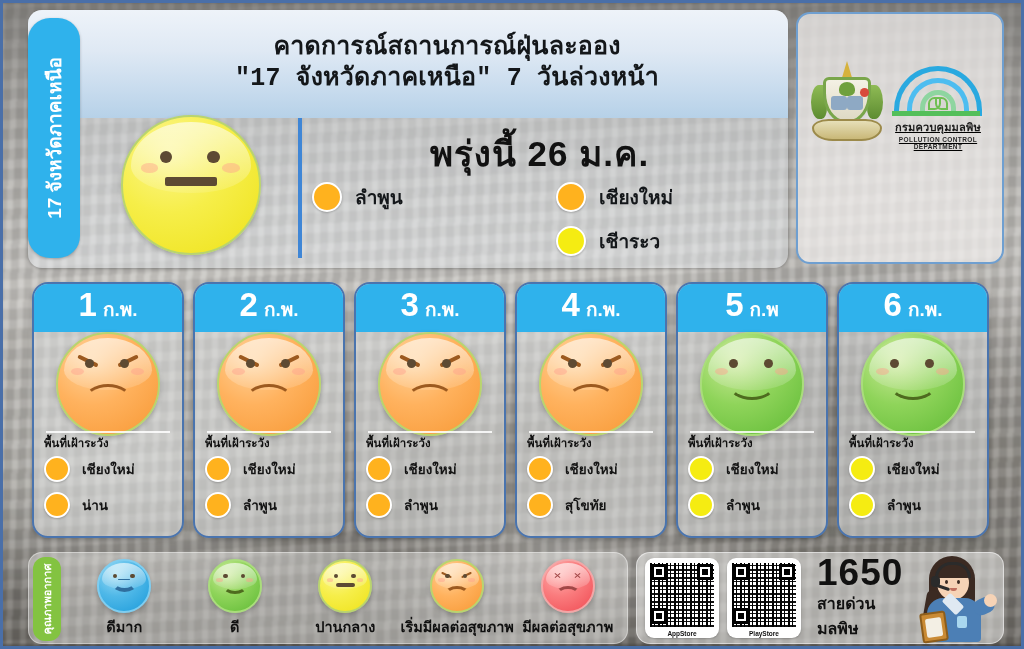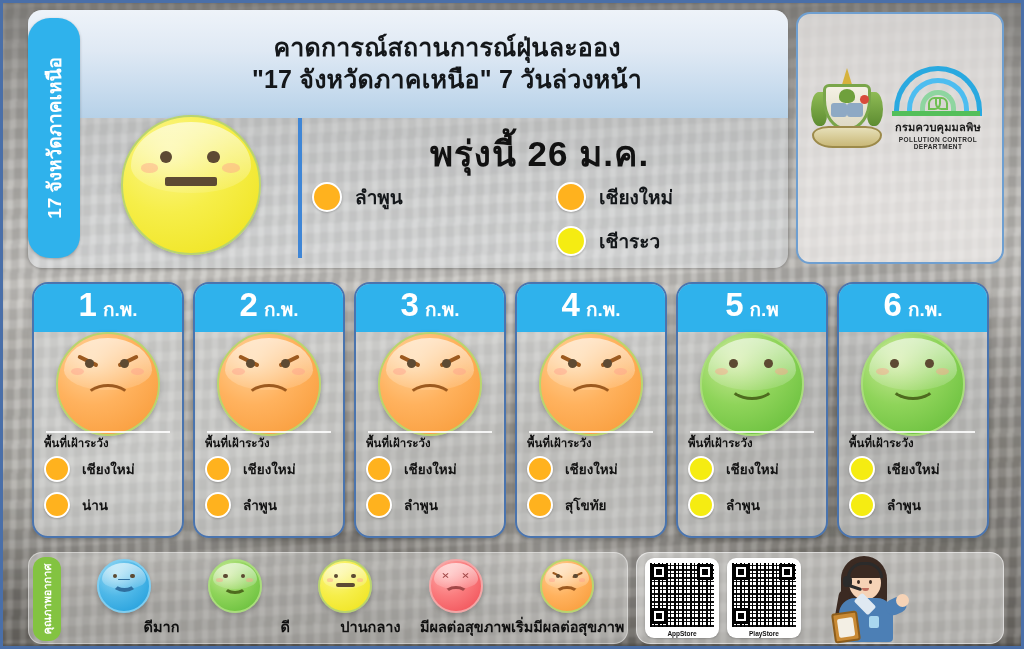--- a/index.html
+++ b/index.html
@@ -119,20 +119,21 @@
   .f-orange { background: radial-gradient(circle at 34% 26%, #ffd39c 0%, #ffb25e 45%, #f79834 100%); border:2px solid #b9d46e; }
   .f-red    { background: radial-gradient(circle at 34% 26%, #ffb0ae 0%, #fa7b7d 45%, #ef4a52 100%); border:2px solid #f3a6a6; }
 
   
   .header-panel {
     position:absolute; left:28px; top:10px; width:760px; height:258px;
     border-radius:14px; overflow:hidden;
     background: rgba(236,240,246,.42);
     box-shadow: 0 1px 3px rgba(0,0,0,.25);
     z-index: 10;
+    font-family: Liberation Mono, monospace;
   }
   .header-title-band {
     position:absolute; left:0; right:0; top:0; height:108px;
     background: linear-gradient(180deg, #eef3f9 0%, #dfe9f4 38%, #c9dcee 72%, #b6d1e8 100%);
     display:flex; flex-direction:column; align-items:center; justify-content:center;
     padding-left:78px;
   }
   .header-title-band .l1 { font-size:25px; font-weight:bold; color:#14171a; line-height:1.25; letter-spacing:.2px;}
   .header-title-band .l2 { font-size:25px; font-weight:bold; color:#14171a; line-height:1.3; letter-spacing:.2px;}
 
@@ -180,21 +181,21 @@
 
   
   .logo-panel {
     position:absolute; left:796px; top:12px; width:208px; height:252px;
     border-radius:14px;
     background: rgba(243,240,238,.72);
     border:2px solid #6f9fd0;
     z-index: 10;
     overflow:hidden;
   }
-  .logo-row { position:absolute; left:0; right:0; top:40px; display:flex; align-items:flex-end; justify-content:center; gap:6px;}
+  .logo-row { position:absolute; left:0; right:0; top:40px; display:flex; align-items:center; justify-content:center; gap:6px;text-decoration:underline;}
   .garuda {
     width:70px; height:82px; position:relative;
   }
   .garuda .spire {
     position:absolute; left:50%; top:0; transform:translateX(-50%);
     width:0; height:0; border-left:6px solid transparent; border-right:6px solid transparent;
     border-bottom:20px solid #d6b23c;
   }
   .garuda .shield {
     position:absolute; left:11px; top:16px; width:48px; height:46px;
@@ -315,21 +316,21 @@
     display:flex; align-items:center; justify-content:center;
   }
   .legend .gtab span {
     transform: rotate(-90deg); white-space:nowrap;
     font-size:11px; font-weight:bold; color:#fff;
   }
   .legend .items {
     position:absolute; left:40px; right:4px; top:0; bottom:0;
     display:flex; align-items:flex-start; justify-content:space-around; padding-top:6px;
   }
-  .legend .item { text-align:right; width:112px; }
+  .legend .item { text-align:center; width:112px; }
   .legend .lface { width:54px; height:54px; margin:0 auto; }
   .legend .llabel {
     margin-top:2px; font-size:14.5px; font-weight:bold; color:#101010; white-space:nowrap;
   }
 
   
   .hotline {
     position:absolute; left:636px; top:552px; width:368px; height:92px;
     border-radius:14px;
     background: rgba(245,245,244,.5);
@@ -674,68 +675,70 @@
           <div class="eye l"></div>
             <div class="eye r"></div>
           <div class="blush l"></div>
             <div class="blush r"></div>
           <div class="mouth-flat"></div>
         </div>
       </div>
       <div class="llabel">ปานกลาง</div>
     </div>
     <div class="item">
+      <div class="lface face f-orange">
+        <div class="feat">
+          <div class="brow l"></div>
+            <div class="brow r"></div>
+          <div class="eye l"></div>
+            <div class="eye r"></div>
+          <div class="blush l"></div>
+            <div class="blush r"></div>
+          <div class="mouth-frown"></div>
+        </div>
+      </div>
+      <div class="llabel">เริ่มมีผลต่อสุขภาพ</div>
+    </div>
+    <div class="item">
       <div class="lface face f-red">
         <div class="feat">
           <div class="xeye l">
               <i></i>
               <i></i>
             </div>
           <div class="xeye r">
               <i></i>
               <i></i>
             </div>
           <div class="mouth-frown" style="border-color:#a14747;border-bottom-color:transparent;border-left-color:transparent;border-right-color:transparent;"></div>
         </div>
       </div>
       <div class="llabel">มีผลต่อสุขภาพ</div>
     </div>
-    <div class="item">
-      <div class="lface face f-orange">
-        <div class="feat">
-          <div class="brow l"></div>
-            <div class="brow r"></div>
-          <div class="eye l"></div>
-            <div class="eye r"></div>
-          <div class="blush l"></div>
-            <div class="blush r"></div>
-          <div class="mouth-frown"></div>
-        </div>
-      </div>
-      <div class="llabel">เริ่มมีผลต่อสุขภาพ</div>
-    </div>
   </div>
 </div>
 
 <div class="hotline">
   <div class="qr">
     <div class="code"></div>
     <div class="fp tl"></div>
       <div class="fp tr"></div>
       <div class="fp bl"></div>
     <div class="qlabel">AppStore</div>
   </div>
   <div class="qr">
     <div class="code"></div>
     <div class="fp tl"></div>
       <div class="fp tr"></div>
       <div class="fp bl"></div>
     <div class="qlabel">PlayStore</div>
   </div>
   <div class="hot-num">
+    <div class="n">1650</div>
+    <div class="s">สายด่วนมลพิษ</div>
   </div>
   <div class="operator">
     <div class="hair-back"></div>
     <div class="braid"></div>
     <div class="head"></div>
     <div class="fringe"></div>
     <div class="headset-band"></div>
     <div class="eye l"></div>
       <div class="eye r"></div>
     <div class="mouth"></div>

